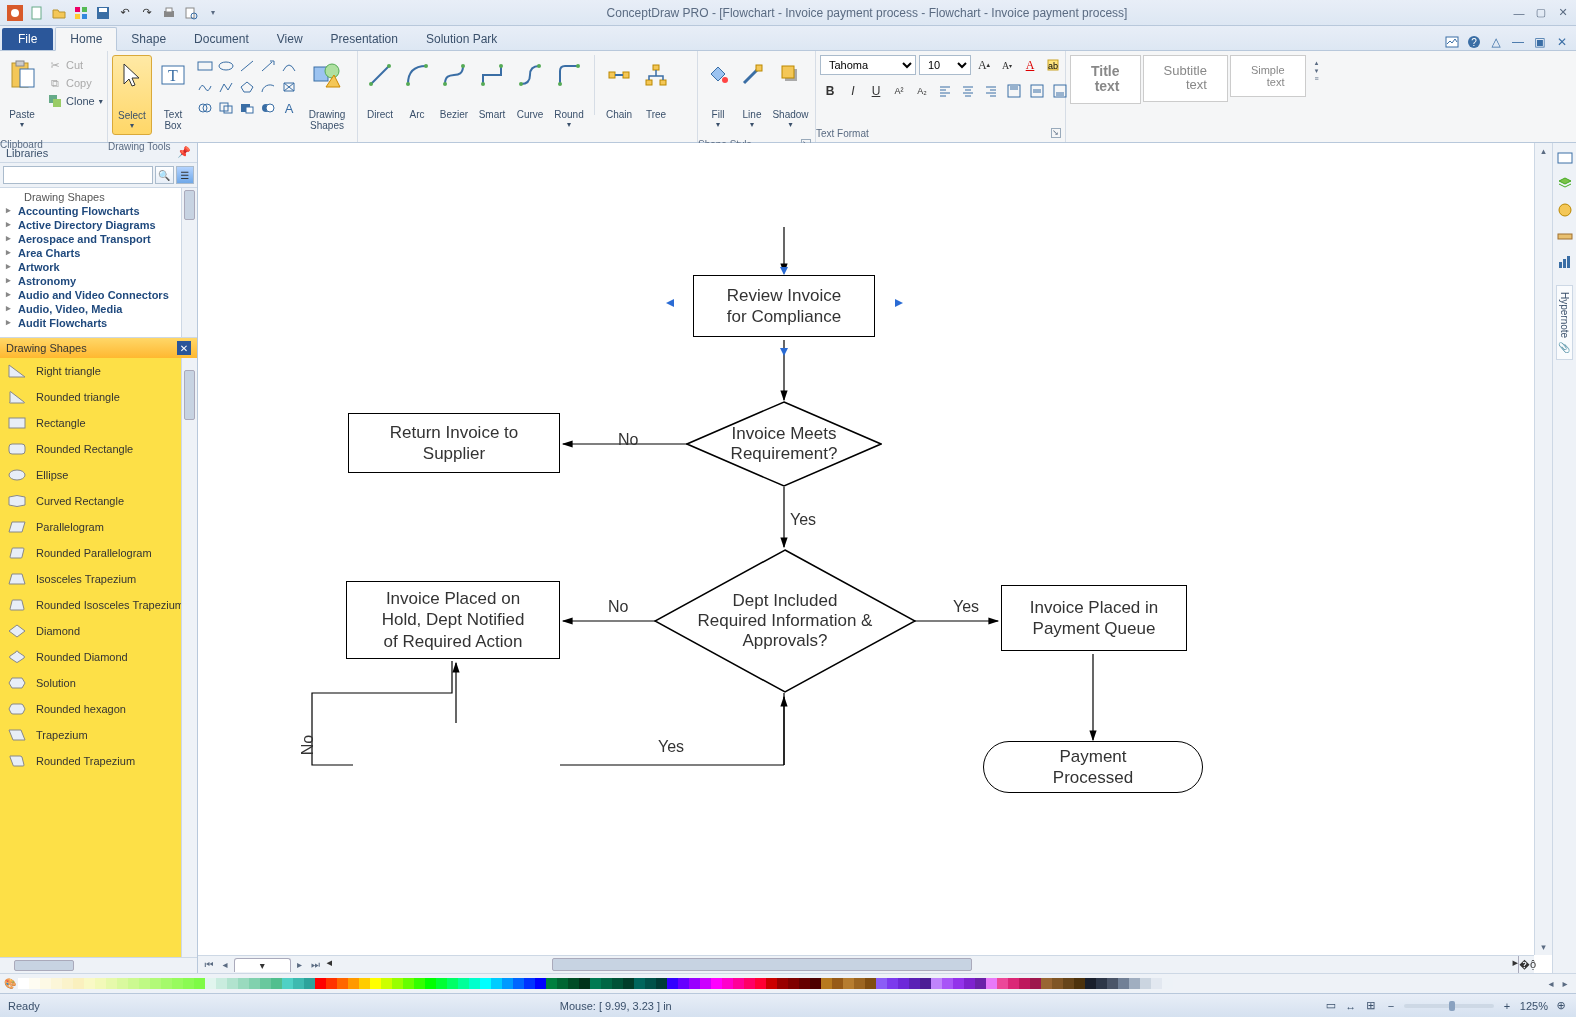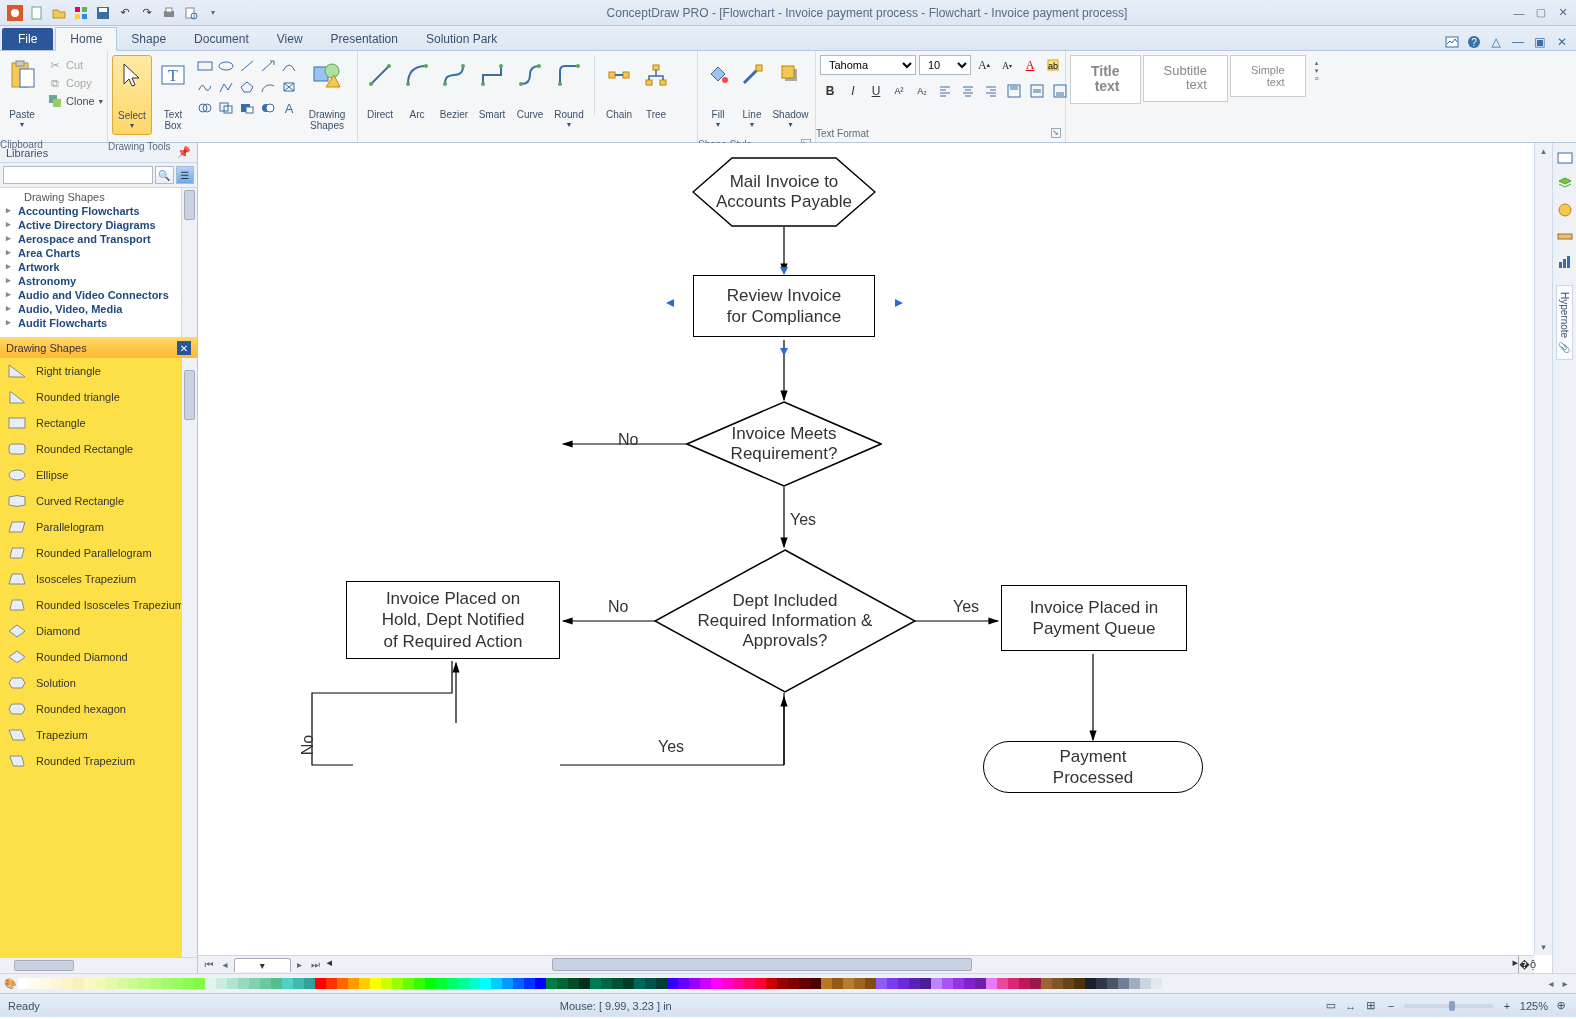--- a/index.html
+++ b/index.html
@@ -793,39 +793,34 @@
           <path d="M254 518 L254 550 L114 550 L114 622 L155 622" fill="none" stroke="#000" stroke-width="1.2"></path>
 
           <line x1="258" y1="580" x2="258" y2="520" stroke="#000" stroke-width="1.2" marker-end="url(#ah)"></line>
 
           <line x1="362" y1="622" x2="586" y2="622" stroke="#000" stroke-width="1.2"></line>
           <line x1="586" y1="622" x2="586" y2="554" stroke="#000" stroke-width="1.2" marker-end="url(#ah)"></line>
 
           <line x1="895" y1="511" x2="895" y2="597" stroke="#000" stroke-width="1.2" marker-end="url(#ah)"></line>
         </svg>
 
-        <div style="position:absolute;left:494px;top:14px;width:184px;height:70px">
-          <svg width="184" height="70" style="position:absolute;inset:0">
-              <polygon points="40,1 144,1 183,35 144,69 40,69 1,35" fill="#fff" stroke="#000" stroke-width="1.5"></polygon>
-            </svg>
-          <div style="position:absolute;inset:0;display:flex;align-items:center;justify-content:center;text-align:center;font-size:17px;white-space:pre-line">Mail Invoice to
-Accounts Payable</div>
-        </div>
 
         <div class="fbox" style="left:495px;top:132px;width:182px;height:62px;white-space:pre-line">Review Invoice
 for Compliance</div>
 
         <div style="position:absolute;left:488px;top:258px;width:196px;height:86px">
           <svg width="196" height="86" style="position:absolute;inset:0">
               <polygon points="98,1 195,43 98,85 1,43" fill="#fff" stroke="#000" stroke-width="1.5"></polygon>
             </svg>
           <div style="position:absolute;inset:0;display:flex;align-items:center;justify-content:center;text-align:center;font-size:17px;white-space:pre-line">Invoice Meets
 Requirement?</div>
         </div>
 
+        <div class="fbox" style="left:150px;top:270px;width:212px;height:60px;white-space:pre-line">Return Invoice to
+Supplier</div>
 
         <div style="position:absolute;left:456px;top:406px;width:262px;height:144px">
           <svg width="262" height="144" style="position:absolute;inset:0">
               <polygon points="131,1 261,72 131,143 1,72" fill="#fff" stroke="#000" stroke-width="1.5"></polygon>
             </svg>
           <div style="position:absolute;inset:0;display:flex;align-items:center;justify-content:center;text-align:center;font-size:17px;white-space:pre-line;padding:0 30px">Dept Included
 Required Information &amp;
 Approvals?</div>
         </div>
 

